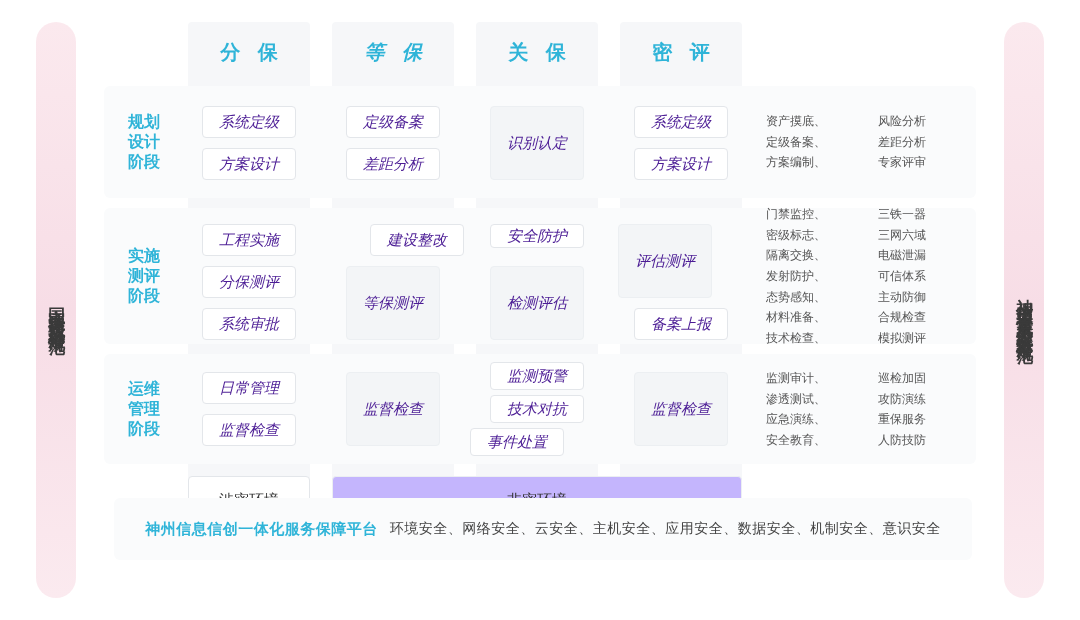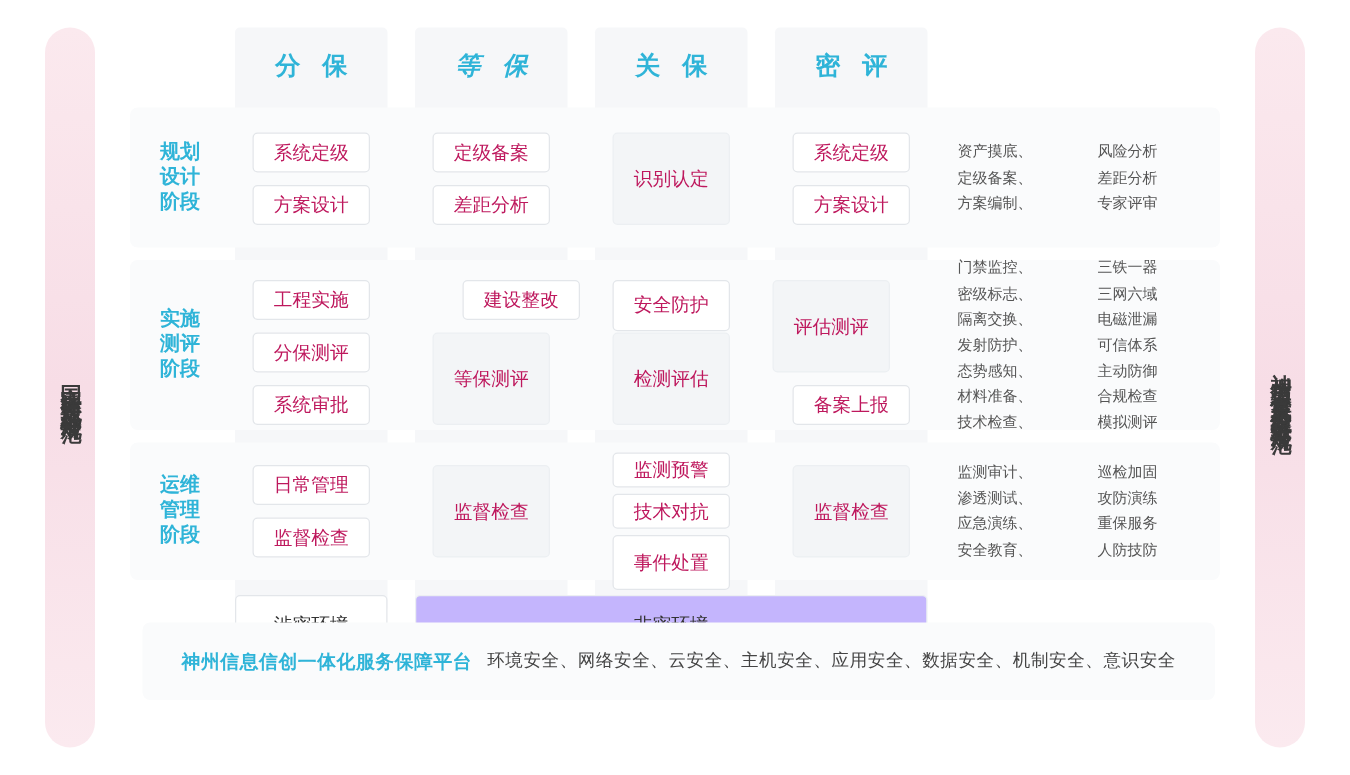--- a/index.html
+++ b/index.html
@@ -120,23 +120,24 @@
 
   .cell {
     position: absolute;
     background: #ffffff;
     border: 1px solid #e3e6ea;
     border-radius: 4px;
     display: flex;
     align-items: center;
     justify-content: center;
     font-size: 15px;
-    color: #be185d;
+    color: #4c1d95;
     box-sizing: border-box;
     text-align: center;
+    font-style: italic;
   }
   .cell.plain {
     background: #f3f5f7;
     border-color: #eceff2;
   }
 
   
   .notes {
     position: absolute;
     left: 662px;
@@ -276,21 +277,21 @@
         <div>阶段</div>
       </div>
 
       <div class="cell" style="left:98px; top:16px; width:94px; height:32px;">工程实施</div>
       <div class="cell" style="left:98px; top:58px; width:94px; height:32px;">分保测评</div>
       <div class="cell" style="left:98px; top:100px; width:94px; height:32px;">系统审批</div>
 
       <div class="cell" style="left:242px; top:16px; width:94px; height:32px;margin-left:24px;">建设整改</div>
       <div class="cell plain" style="left:242px; top:58px; width:94px; height:74px;">等保测评</div>
 
-      <div class="cell" style="left:386px; top:16px; width:94px; height:41px;">安全防护</div>
+      <div class="cell" style="left:386px; top:16px; width:94px; height:24px;">安全防护</div>
       <div class="cell plain" style="left:386px; top:58px; width:94px; height:74px;">检测评估</div>
 
       <div class="cell plain" style="left:514px; top:16px; width:94px; height:74px;">评估测评</div>
       <div class="cell" style="left:530px; top:100px; width:94px; height:32px;">备案上报</div>
 
       <div class="notes">
         <div class="ncol">
           <div>门禁监控、</div>
           <div>密级标志、</div>
           <div>隔离交换、</div>
@@ -318,21 +319,21 @@
         <div>阶段</div>
       </div>
 
       <div class="cell" style="left:98px; top:18px; width:94px; height:32px;">日常管理</div>
       <div class="cell" style="left:98px; top:60px; width:94px; height:32px;">监督检查</div>
 
       <div class="cell plain" style="left:242px; top:18px; width:94px; height:74px;">监督检查</div>
 
       <div class="cell" style="left:386px; top:8px; width:94px; height:28px;">监测预警</div>
       <div class="cell" style="left:386px; top:41px; width:94px; height:28px;">技术对抗</div>
-      <div class="cell" style="left:386px; top:74px; width:94px; height:44px;">事件处置</div>
+      <div class="cell" style="left:366px; top:74px; width:94px; height:28px;">事件处置</div>
 
       <div class="cell plain" style="left:530px; top:18px; width:94px; height:74px;">监督检查</div>
 
       <div class="notes">
         <div class="ncol">
           <div>监测审计、</div>
           <div>渗透测试、</div>
           <div>应急演练、</div>
           <div>安全教育、</div>
         </div>

